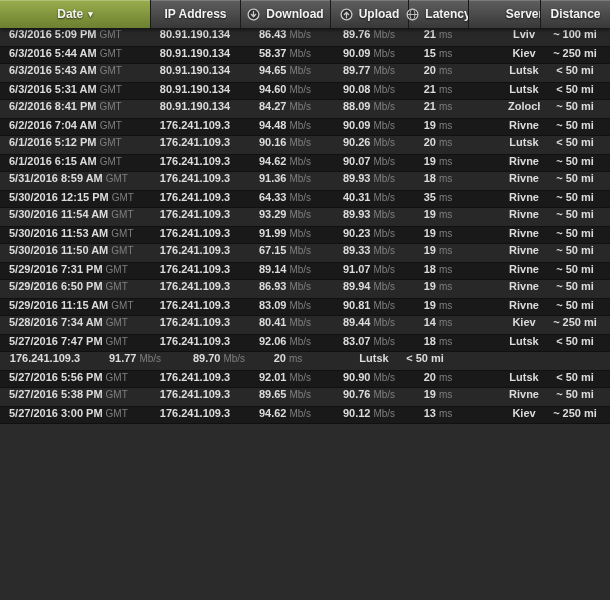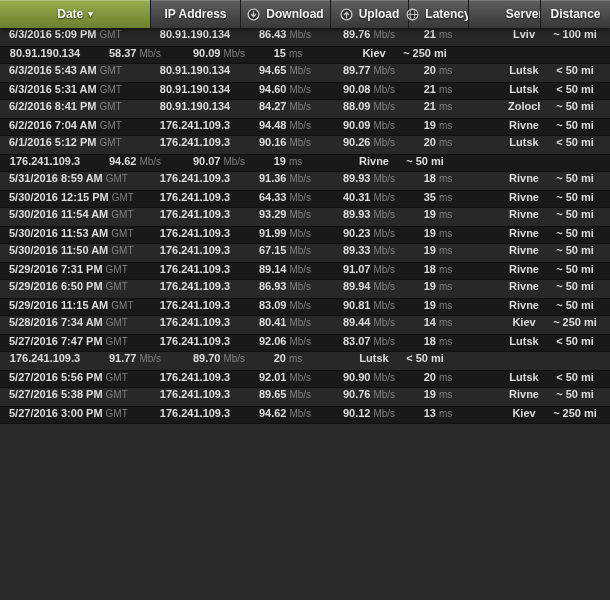--- a/index.html
+++ b/index.html
@@ -125,20 +125,21 @@
       <div class="row light">
         <div class="cell c0 date-cell"><span>6/3/2016 5:09 PM</span><span class="unit">GMT</span></div>
         <div class="cell c1"><span>80.91.190.134</span></div>
         <div class="cell c2"><span>86.43</span><span class="unit">Mb/s</span></div>
         <div class="cell c3"><span>89.76</span><span class="unit">Mb/s</span></div>
         <div class="cell c4"><span>21</span><span class="unit">ms</span></div>
         <div class="cell c5"><span>Lviv</span></div>
         <div class="cell c6"><span>~ 100 mi</span></div>
       </div>
       <div class="row dark">
+        <div class="cell c0 date-cell"><span>6/3/2016 5:44 AM</span><span class="unit">GMT</span></div>
         <div class="cell c1"><span>80.91.190.134</span></div>
         <div class="cell c2"><span>58.37</span><span class="unit">Mb/s</span></div>
         <div class="cell c3"><span>90.09</span><span class="unit">Mb/s</span></div>
         <div class="cell c4"><span>15</span><span class="unit">ms</span></div>
         <div class="cell c5"><span>Kiev</span></div>
         <div class="cell c6"><span>~ 250 mi</span></div>
       </div>
       <div class="row light">
         <div class="cell c0 date-cell"><span>6/3/2016 5:43 AM</span><span class="unit">GMT</span></div>
         <div class="cell c1"><span>80.91.190.134</span></div>
@@ -178,20 +179,21 @@
       <div class="row light">
         <div class="cell c0 date-cell"><span>6/1/2016 5:12 PM</span><span class="unit">GMT</span></div>
         <div class="cell c1"><span>176.241.109.3</span></div>
         <div class="cell c2"><span>90.16</span><span class="unit">Mb/s</span></div>
         <div class="cell c3"><span>90.26</span><span class="unit">Mb/s</span></div>
         <div class="cell c4"><span>20</span><span class="unit">ms</span></div>
         <div class="cell c5"><span>Lutsk</span></div>
         <div class="cell c6"><span>&lt; 50 mi</span></div>
       </div>
       <div class="row dark">
+        <div class="cell c0 date-cell"><span>6/1/2016 6:15 AM</span><span class="unit">GMT</span></div>
         <div class="cell c1"><span>176.241.109.3</span></div>
         <div class="cell c2"><span>94.62</span><span class="unit">Mb/s</span></div>
         <div class="cell c3"><span>90.07</span><span class="unit">Mb/s</span></div>
         <div class="cell c4"><span>19</span><span class="unit">ms</span></div>
         <div class="cell c5"><span>Rivne</span></div>
         <div class="cell c6"><span>~ 50 mi</span></div>
       </div>
       <div class="row light">
         <div class="cell c0 date-cell"><span>5/31/2016 8:59 AM</span><span class="unit">GMT</span></div>
         <div class="cell c1"><span>176.241.109.3</span></div>

